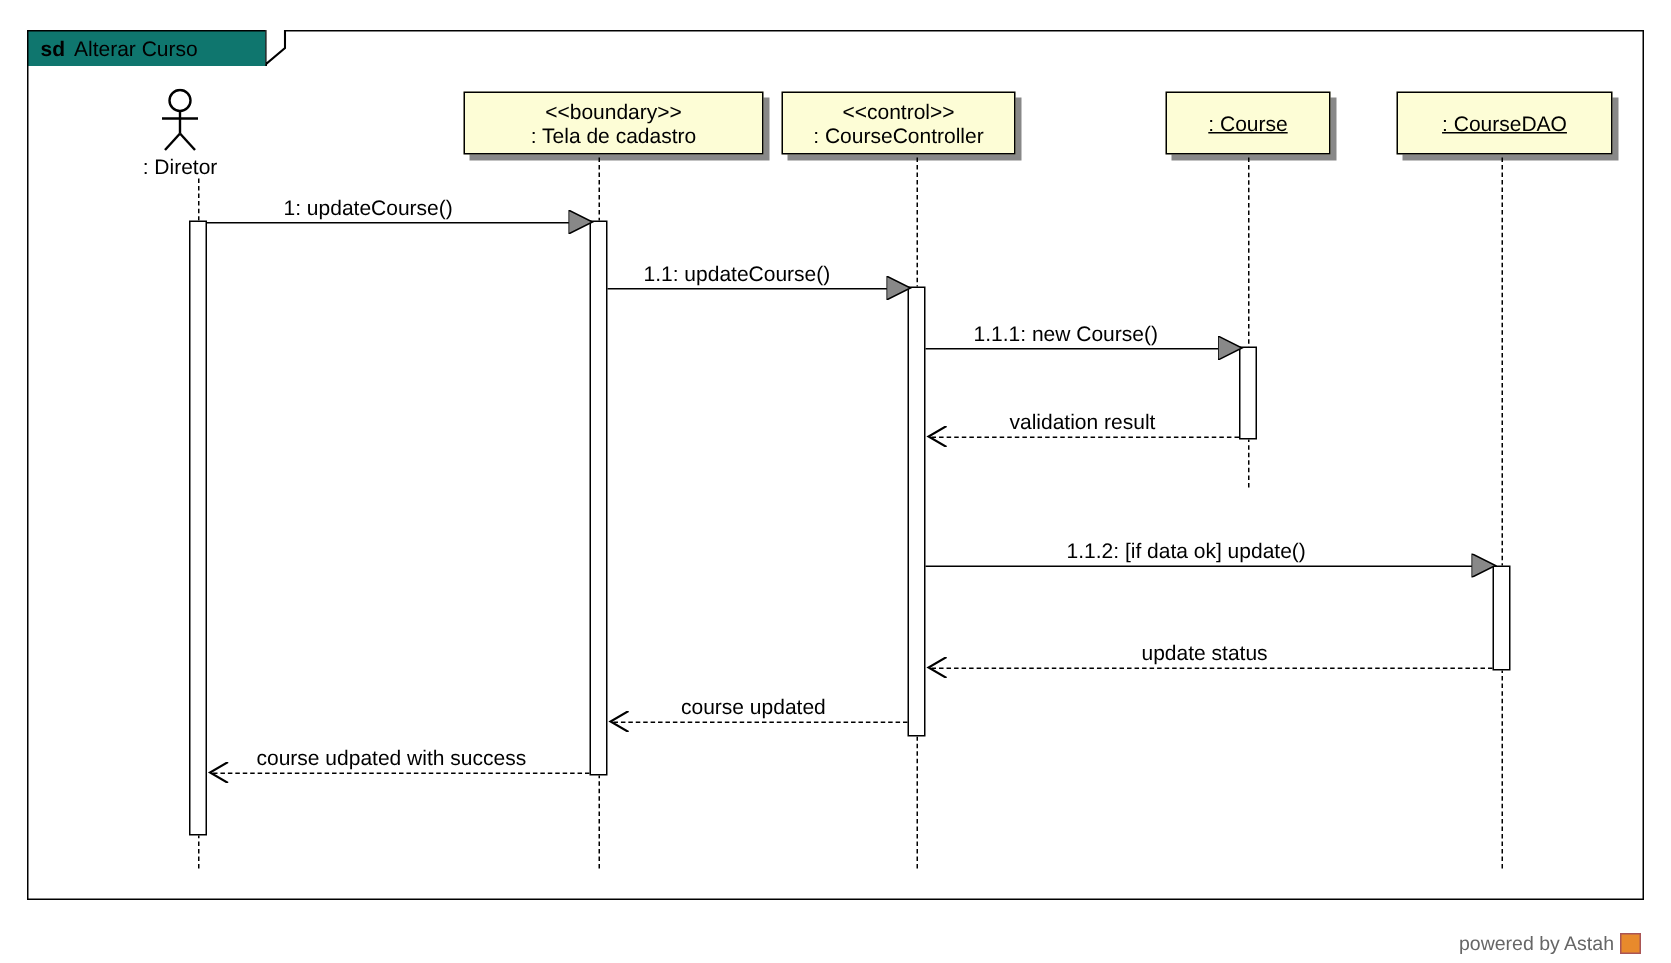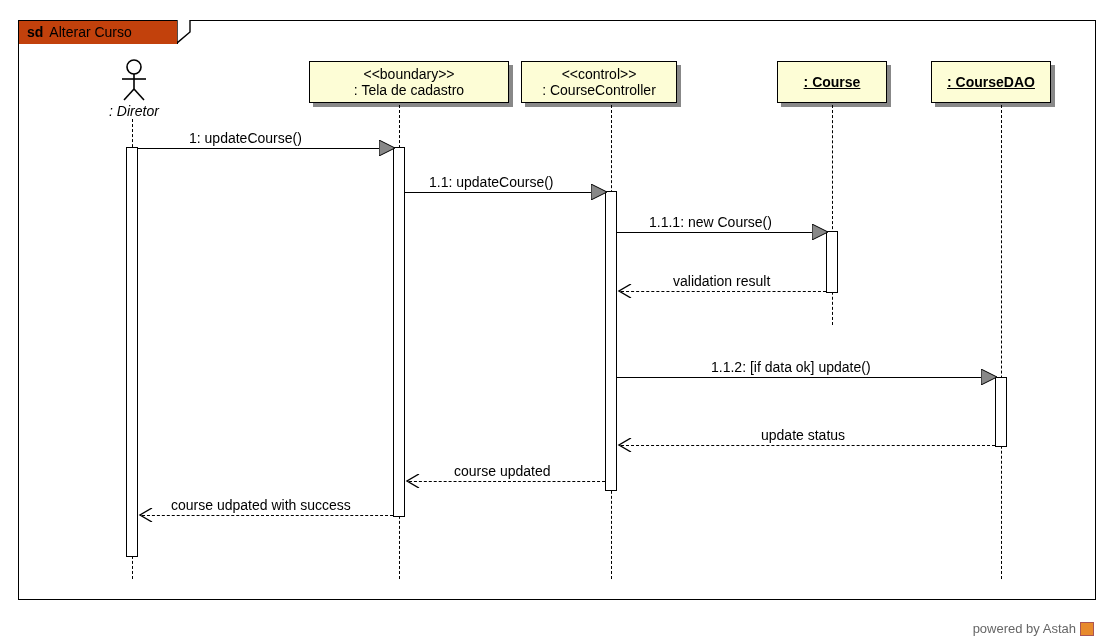--- a/index.html
+++ b/index.html
@@ -18,21 +18,21 @@
     width: 1078px;
     height: 580px;
     border: 1.4px solid #000;
     box-sizing: border-box;
   }
   .frame-tab {
     position: absolute;
     left: -1px; top: -1px;
     border: 1.4px solid #000;
     border-bottom: none;
-    background: #c2410c;
+    background: #0f766e;
     height: 24px;
     box-sizing: border-box;
     padding: 3px 8px 3px 8px;
   }
   .tab-text { display: inline-flex; gap: 6px; align-items:center;}
   .tab-text b { font-weight: bold; }
 
   .actor {
     position: absolute;
     text-align: center;
@@ -65,21 +65,21 @@
     position: absolute;
     height: 0;
     border-top: 1.4px solid #000;
   }
   .msg-line.dashed { border-top-style: dashed; }
   .msg-label {
     position: absolute;
     background: transparent;
     white-space: nowrap;
   }
-  .underlined { text-decoration: underline; font-weight: bold; }
+  .underlined { text-decoration: underline; }
   .footer {
     position: absolute;
     right: 20px; bottom: 6px;
     font-size: 13px;
     color: #666;
     display:flex; align-items:center; gap:4px;
   }
   .footer .logo {
     width:14px; height:14px; background:#e88a2c; display:inline-block;
     border:1px solid #a55; box-sizing:border-box;
@@ -92,21 +92,21 @@
   <div class="frame-tab" style="width:160px;">
     <span class="tab-text">
       <b>sd</b>
       <span>Alterar Curso</span>
     </span>
     <svg style="position:absolute; right:-14px; top:-1px;" width="14" height="24">
       <polyline points="0,0 0,23 13,12 13,0" fill="#fff" stroke="#000" stroke-width="1.4"></polyline>
     </svg>
   </div>
 
-  <div class="actor" style="left:75px; top:38px; width:80px;font-style:italic;">
+  <div class="actor" style="left:61px; top:38px; width:80px;">
     <svg width="32" height="42">
       <circle cx="16" cy="8" r="7" fill="none" stroke="#000" stroke-width="1.6"></circle>
       <line x1="16" y1="15" x2="16" y2="30" stroke="#000" stroke-width="1.6"></line>
       <line x1="4" y1="20" x2="28" y2="20" stroke="#000" stroke-width="1.6"></line>
       <line x1="16" y1="30" x2="6" y2="41" stroke="#000" stroke-width="1.6"></line>
       <line x1="16" y1="30" x2="26" y2="41" stroke="#000" stroke-width="1.6"></line>
     </svg>
     <div class="actor-label">: Diretor</div>
   </div>
 
@@ -114,21 +114,21 @@
     <div>&lt;&lt;boundary&gt;&gt;</div>
     <div>: Tela de cadastro</div>
   </div>
   <div class="lifeline-box" style="left:502px; top:40px; width:156px;">
     <div>&lt;&lt;control&gt;&gt;</div>
     <div>: CourseController</div>
   </div>
   <div class="lifeline-box" style="left:758px; top:40px; width:110px; padding-top:12px; padding-bottom:12px;">
     <span class="underlined">: Course</span>
   </div>
-  <div class="lifeline-box" style="left:912px; top:40px; width:120px; padding-top:12px; padding-bottom:12px;">
+  <div class="lifeline-box" style="left:912px; top:40px; width:144px; padding-top:12px; padding-bottom:12px;">
     <span class="underlined">: CourseDAO</span>
   </div>
 
   <div class="lifeline" style="left:113px; top:98px; height:460px;"></div>
   <div class="lifeline" style="left:380px; top:84px; height:474px;"></div>
   <div class="lifeline" style="left:592px; top:84px; height:474px;"></div>
   <div class="lifeline" style="left:813px; top:84px; height:220px;"></div>
   <div class="lifeline" style="left:982px; top:84px; height:474px;"></div>
 
   <div class="activation" style="left:107px; top:126px; height:410px;"></div>

